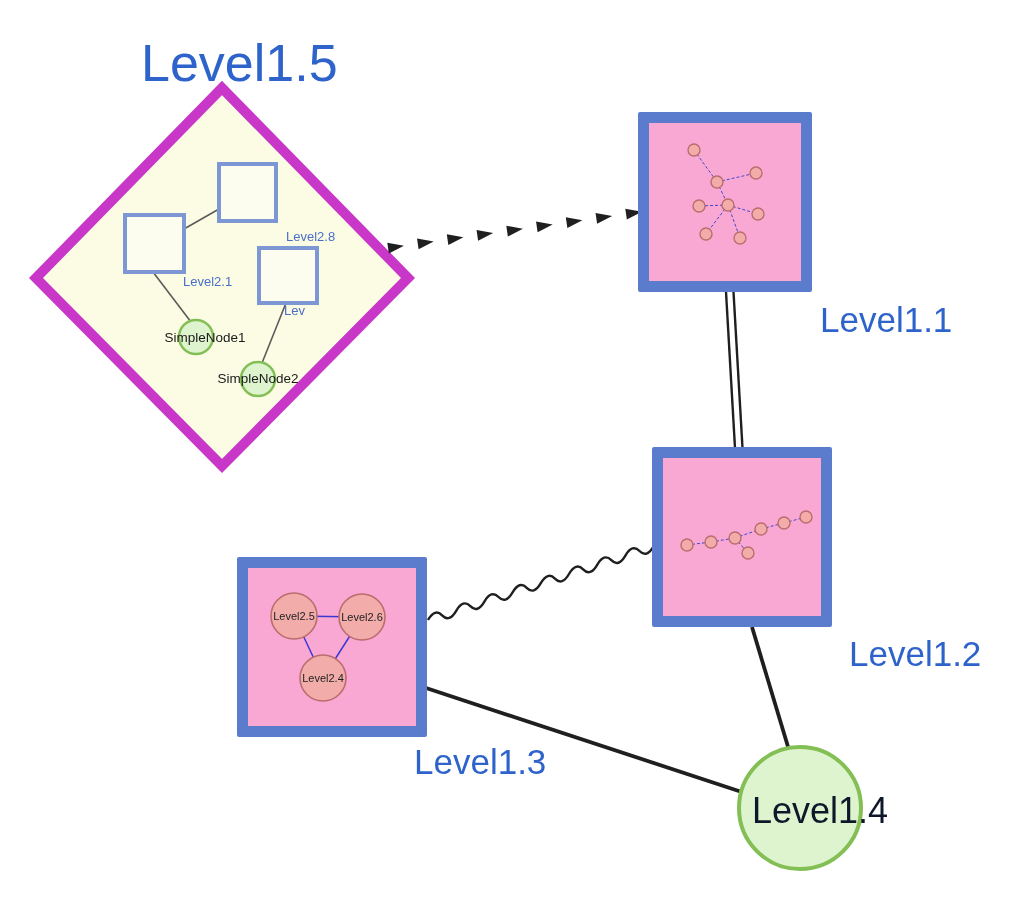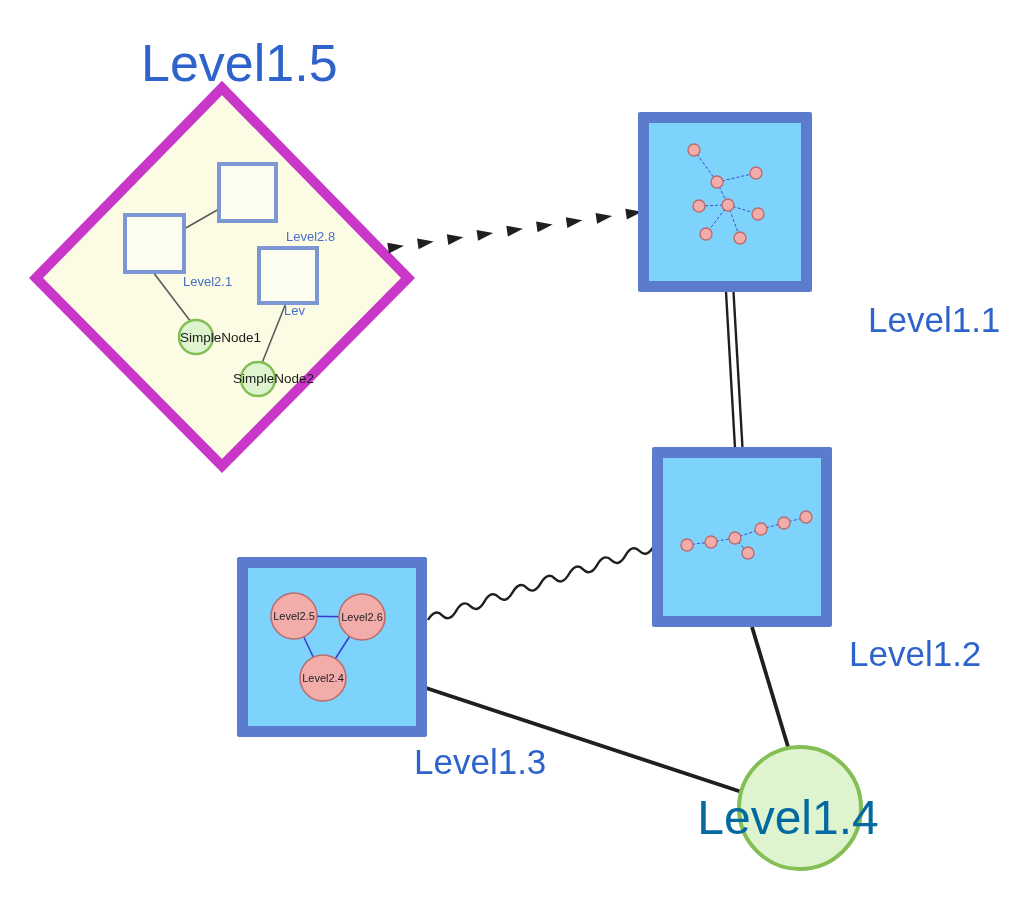--- a/index.html
+++ b/index.html
@@ -5,30 +5,30 @@
   :root{
     --label-blue:#2e63cb; --small-blue:#4a6fc8; --box-blue:#5b7ccc;
     --magenta:#c837c8; --diamond-fill:#fbfce3; --sq-fill:#fdfdef; --sq-stroke:#7d97d4;
     --green-fill:#def4ce; --green-stroke:#84bf55; --pink-fill:#f2adaa; --pink-stroke:#bc6c6c;
     --edge-black:#1f1f1f; --mini-edge:#4646c8; --tri-edge:#3939cf;
   }
   html,body{margin:0;padding:0}
   body{width:1026px;height:900px;position:relative;background:#fff;
        font-family:"Liberation Sans",sans-serif;overflow:hidden}
   #bg{position:absolute;left:0;top:0}
-  .box{position:absolute;background:#7dd3fc;border:11px solid var(--box-blue);
+  .box{position:absolute;background:#f9a8d4;border:11px solid var(--box-blue);
        border-radius:2px;box-sizing:border-box}
   .box svg{display:block}
   .biglbl{position:absolute;font-size:35px;color:var(--label-blue);white-space:nowrap}
   .smlbl{position:absolute;font-size:13px;color:var(--small-blue);white-space:nowrap}
-  .ndlbl{position:absolute;font-size:13.5px;color:#1a1a1a;text-align:right;white-space:nowrap}
+  .ndlbl{position:absolute;font-size:13.5px;color:#1a1a1a;text-align:center;white-space:nowrap}
   #node14{position:absolute;left:737px;top:745px;width:126px;height:126px;border-radius:50%;
           background:var(--green-fill);border:4px solid var(--green-stroke);box-sizing:border-box}
-  #label14{position:absolute;left:688px;top:790px;width:200px;text-align:center;
-           font-size:48px;color:#0369a1;white-space:nowrap}
+  #label14{position:absolute;left:688px;top:790px;width:200px;text-align:right;
+           font-size:36px;color:#0f172a;white-space:nowrap}
   .diamond{fill:var(--diamond-fill);stroke:var(--magenta);stroke-width:10}
   .sq{fill:var(--sq-fill);stroke:var(--sq-stroke);stroke-width:4}
   .inedge{stroke:#5a5a5a;stroke-width:1.6}
   .gcirc{fill:var(--green-fill);stroke:var(--green-stroke);stroke-width:2.5}
   .bedge{stroke:var(--edge-black);fill:none}
   .w2{stroke-width:2.4}
   .w4{stroke-width:3.8}
   .adashg use{fill:var(--edge-black)}
   .mini-e line{stroke:var(--mini-edge);stroke-width:1;stroke-dasharray:3 2}
   .mini-n circle{fill:var(--pink-fill);stroke:var(--pink-stroke);stroke-width:1.4}
@@ -140,21 +140,21 @@
       <text class="ptext" x="46" y="52">Level2.5</text>
       <text class="ptext" x="114" y="53">Level2.6</text>
       <text class="ptext" x="75" y="114">Level2.4</text>
     </svg>
   </div>
 
   <div id="node14"></div>
   <div id="label14">Level1.4</div>
 
   <div class="biglbl" style="left:141px;top:33px;font-size:52px">Level1.5</div>
-  <div class="biglbl" style="left:868px;top:300px">Level1.1</div>
+  <div class="biglbl" style="left:820px;top:300px">Level1.1</div>
   <div class="biglbl" style="left:849px;top:634px">Level1.2</div>
   <div class="biglbl" style="left:414px;top:742px">Level1.3</div>
 
   <div class="smlbl" style="left:286px;top:229px">Level2.8</div>
   <div class="smlbl" style="left:183px;top:274px">Level2.1</div>
   <div class="smlbl" style="left:284px;top:303px">Lev</div>
   <div class="ndlbl" style="left:149px;top:330px;width:112px">SimpleNode1</div>
   <div class="ndlbl" style="left:202px;top:371px;width:112px">SimpleNode2</div>
 
 </div>

